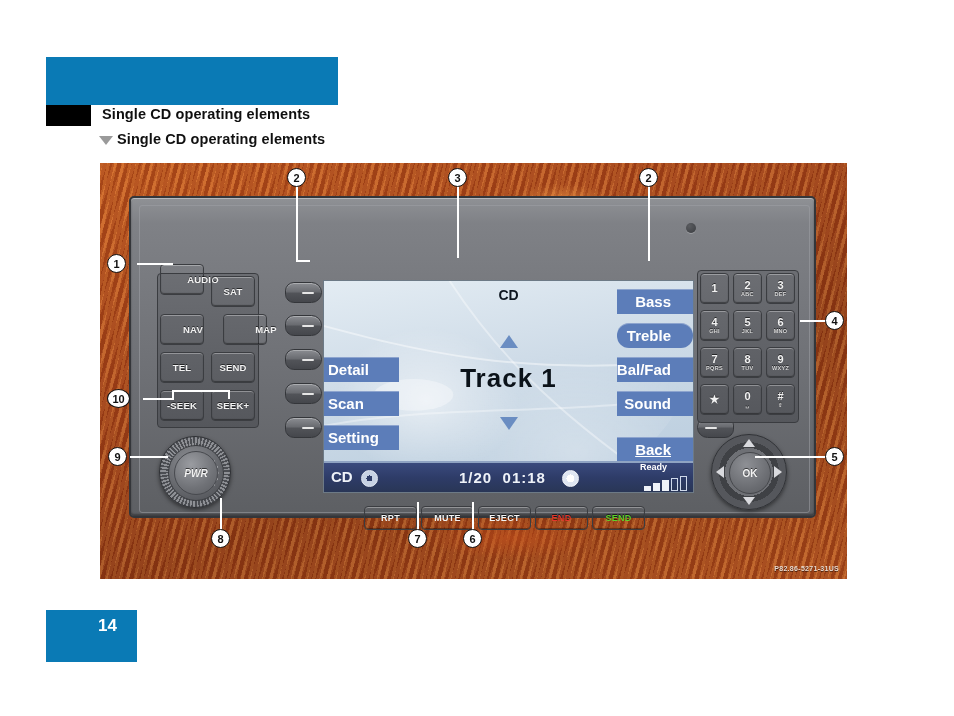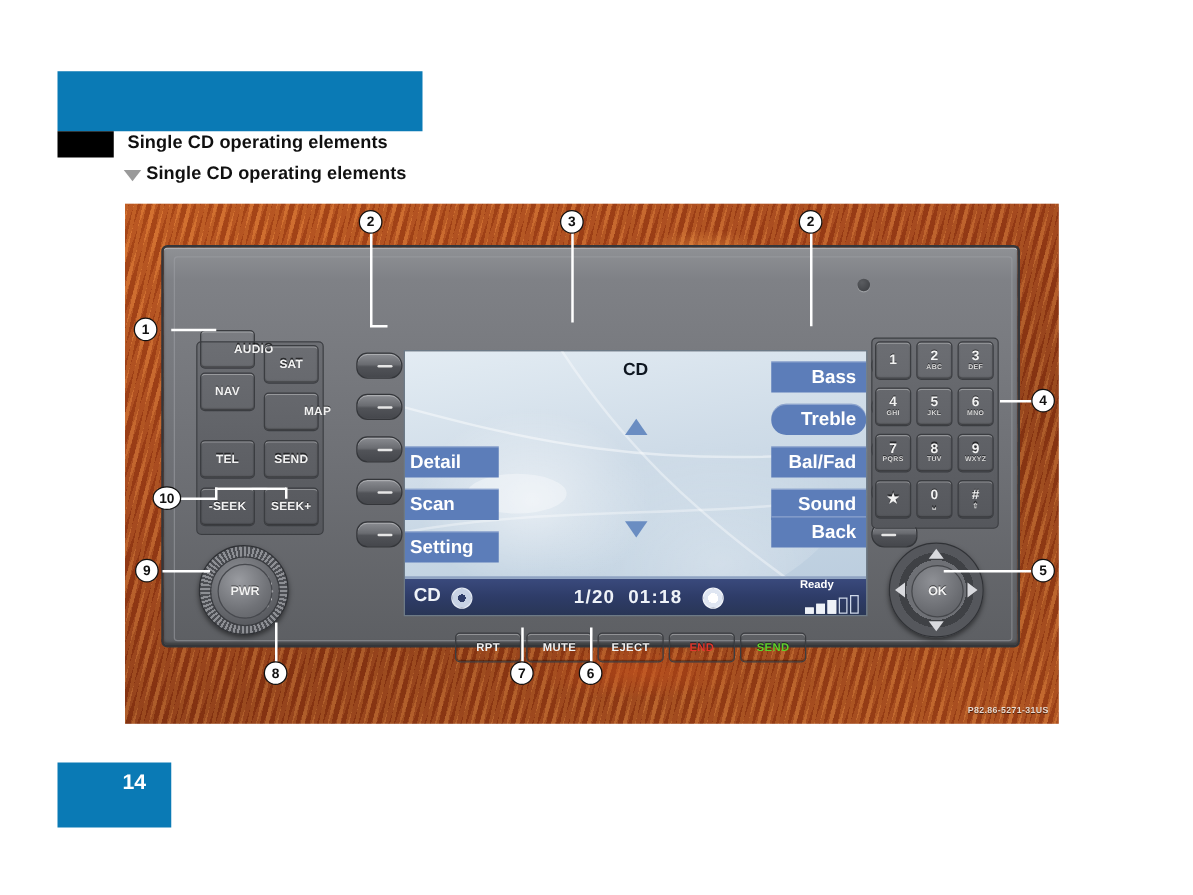--- a/index.html
+++ b/index.html
@@ -187,21 +187,21 @@
   .s-arrow-dn { top: 136px; border-top: 13px solid #6a8dc2; }
 
   .s-tab {
     position: absolute; height: 25px;
     background: #5c7db9;
     color: #ffffff; font-size: 15px; font-weight: bold;
     display: flex; align-items: center;
     box-shadow: inset 0 1px 0 rgba(255,255,255,.30);
   }
   .s-tab.left  { left: 0;  width: 75px; justify-content: flex-start; padding-left: 4px; }
-  .s-tab.right { right: 0; width: 76px; justify-content: flex-end;  padding-right: 8px; }
+  .s-tab.right { right: 0; width: 76px; justify-content: flex-end;  padding-right: 22px; }
 
   .s-status {
     position: absolute; left: 0; right: 0; bottom: 0; height: 31px;
     background: linear-gradient(180deg,#3a4a7d 0%, #2e3c68 50%, #293656 100%);
     border-top: 2px solid #8fa3c2;
     color: #eef2f8; font-size: 14px; font-weight: bold;
     display: flex; align-items: center;
   }
   .st-cd { position: absolute; left: 7px; top: 5px; font-size: 15px; }
   .st-disc1 {
@@ -229,20 +229,21 @@
   .slot.f { background: #eef2f8; border-color: #eef2f8; }
 
   
   .knob-out {
     position: absolute; left: 28px; top: 238px;
     width: 72px; height: 72px; border-radius: 50%;
     background:
       repeating-conic-gradient(#8d8f94 0 3deg, #4b4d52 3deg 6deg);
     border: 1px solid #2f3135;
     box-shadow: 0 2px 4px rgba(0,0,0,.5);
+    font-style: italic;
   }
   .knob-mid {
     position: absolute; left: 8px; top: 8px;
     width: 56px; height: 56px; border-radius: 50%;
     background: radial-gradient(circle at 40% 30%, #8d8f94, #5d5f64 70%, #4a4c51 100%);
     border: 1px solid #3a3c40;
   }
   .knob-dots {
     position: absolute; left: 5px; top: 5px; width: 46px; height: 46px;
   }
@@ -323,24 +324,24 @@
       <div class="unit-inner"></div>
       <div class="ir-dot"></div>
 
       <div class="lblock"></div>
       <div class="btn lbtn" style="left:29px;  top:66px;padding-left:42px;">
           <span>AUDIO</span>
         </div>
       <div class="btn lbtn" style="left:80px;  top:78px;">
           <span>SAT</span>
         </div>
-      <div class="btn lbtn" style="left:29px;  top:100px;">
+      <div class="btn lbtn" style="left:29px;  top:116px;align-items:flex-end;">
           <span>NAV</span>
         </div>
-      <div class="btn lbtn" style="left:80px;  top:116px;padding-left:42px;">
+      <div class="btn lbtn" style="left:92px;  top:116px;padding-left:42px;">
           <span>MAP</span>
         </div>
       <div class="btn lbtn" style="left:29px;  top:154px;">
           <span>TEL</span>
         </div>
       <div class="btn lbtn" style="left:80px;  top:154px;">
           <span>SEND</span>
         </div>
       <div class="btn lbtn" style="left:29px;  top:192px;">
           <span>-SEEK</span>
@@ -365,20 +366,21 @@
         <div class="swirl"></div>
         <svg class="arcs" viewBox="0 0 371 213" preserveAspectRatio="none">
           <path d="M-20 40 C 90 70, 200 100, 390 78" fill="none" stroke="rgba(255,255,255,.45)" stroke-width="2"></path>
           <path d="M-20 150 C 120 120, 250 140, 390 112" fill="none" stroke="rgba(255,255,255,.35)" stroke-width="2"></path>
           <path d="M120 -10 C 170 70, 230 130, 330 200" fill="none" stroke="rgba(255,255,255,.38)" stroke-width="2"></path>
           <ellipse cx="90" cy="115" rx="40" ry="16" fill="rgba(255,255,255,.35)"></ellipse>
         </svg>
 
         <div class="s-title">CD</div>
         <div class="s-arrow-up"></div>
+        <div class="s-track">Track  1</div>
         <div class="s-arrow-dn"></div>
 
         <div class="s-tab left" style="top:76px;">
             <span>Detail</span>
           </div>
         <div class="s-tab left" style="top:110px;">
             <span>Scan</span>
           </div>
         <div class="s-tab left" style="top:144px;">
             <span>Setting</span>
@@ -389,21 +391,21 @@
           </div>
         <div class="s-tab right" style="top:42px;border-radius:12px;">
             <span>Treble</span>
           </div>
         <div class="s-tab right" style="top:76px;">
             <span>Bal/Fad</span>
           </div>
         <div class="s-tab right" style="top:110px;">
             <span>Sound</span>
           </div>
-        <div class="s-tab right" style="top:132px;">
+        <div class="s-tab right" style="top:156px;text-decoration:underline;">
             <span>Back</span>
           </div>
 
         <div class="s-status">
           <span class="st-cd">CD</span>
           <span class="st-disc1"></span>
           <span class="st-time"><span>1/20</span>&nbsp;&nbsp;<span>01:18</span></span>
           <span class="st-disc2"></span>
           <span class="st-ready">Ready</span>
           <span class="st-slots">
@@ -548,18 +550,18 @@
   <div class="callout" style="left:107px; top:254px;">1</div>
   <div class="callout" style="left:287px; top:168px;">2</div>
   <div class="callout" style="left:448px; top:168px;">3</div>
   <div class="callout" style="left:639px; top:168px;">2</div>
   <div class="callout" style="left:825px; top:311px;">4</div>
   <div class="callout" style="left:825px; top:447px;">5</div>
   <div class="callout" style="left:463px; top:529px;">6</div>
   <div class="callout" style="left:408px; top:529px;">7</div>
   <div class="callout" style="left:211px; top:529px;">8</div>
   <div class="callout" style="left:108px; top:447px;">9</div>
-  <div class="callout wide" style="left:122px; top:389px;">10</div>
+  <div class="callout wide" style="left:107px; top:389px;">10</div>
 
   <div class="pagebox"></div>
   <div class="pagenum">14</div>
 
 </div>
 
 </body></html>

